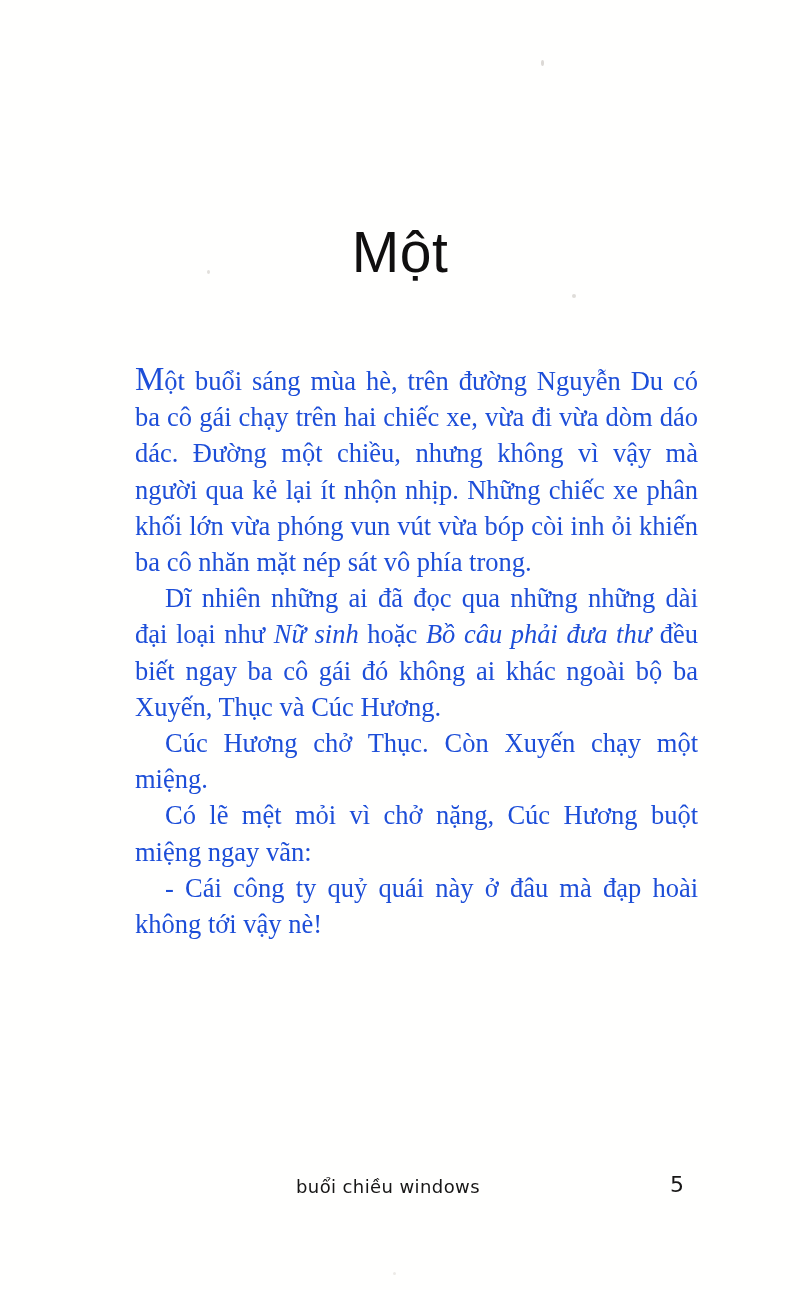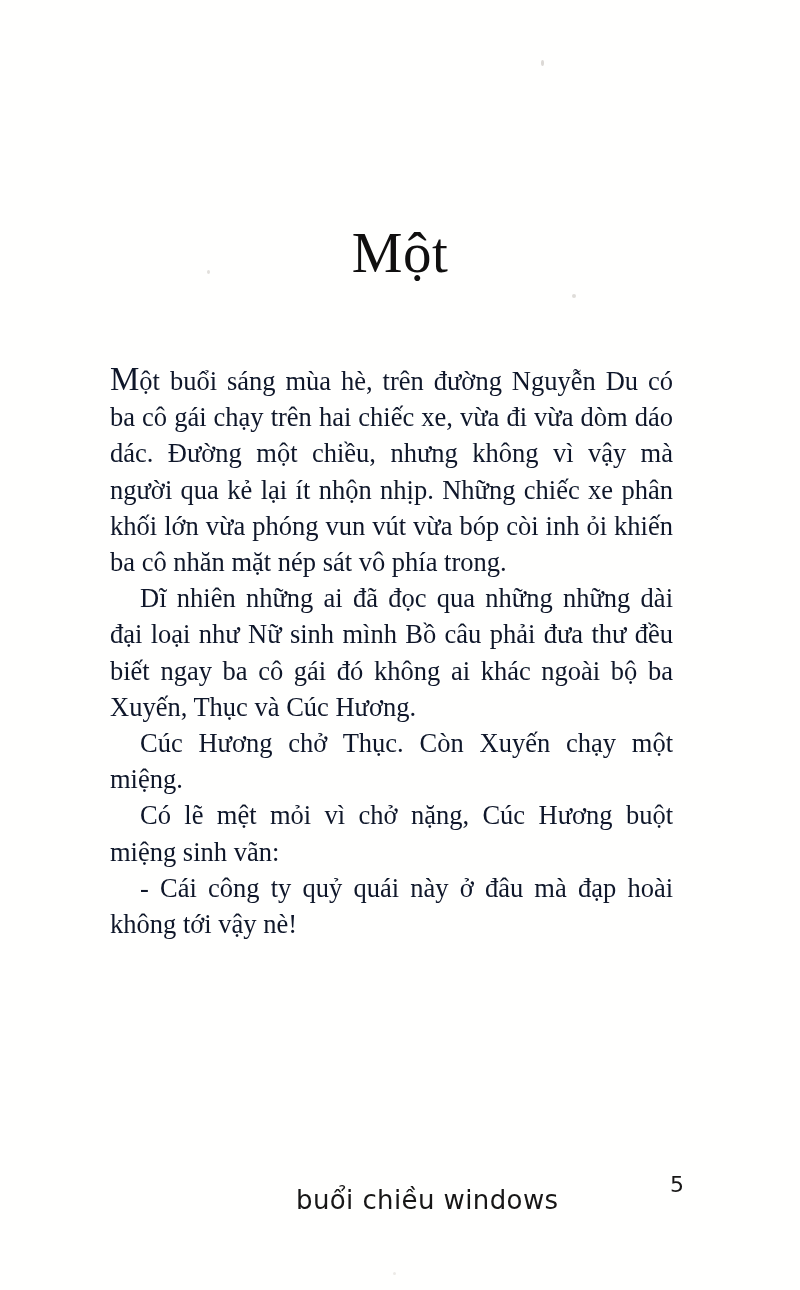--- a/index.html
+++ b/index.html
@@ -19,75 +19,76 @@
     -webkit-font-smoothing: antialiased;
   }
 
   
   .chapter-heading {
     position: absolute;
     left: 0;
     top: 186px;
     width: 800px;
     text-align: center;
-    font-family: Liberation Serif, serif;
+    font-family: Liberation Sans, sans-serif;
     font-size: 57px;
     font-weight: 400;
     line-height: 1;
     letter-spacing: 0.5px;
     color: #100f0f;
   }
 
   
   .text-block {
     position: absolute;
-    left: 110px;
+    left: 135px;
     top: 363px;
     width: 563px;
     font-size: 26.5px;
     line-height: 36.2px;
     text-align: justify;
     text-justify: inter-word;
-    color: #0f172a;
+    color: #1d4ed8;
   }
 
   .para {
     margin: 0;
     text-indent: 30px;
     text-align: justify;
   }
 
   .para.first {
     text-indent: 0;
   }
 
   .para.first .opening-cap {
     font-size: 33px;
     line-height: 0;
   }
 
   .para em,
   .para .title-italic {
+    font-style: italic;
   }
 
   
   .footer {
     position: absolute;
     left: 121px;
     top: 1172px;
     width: 563px;
     height: 32px;
   }
 
   .running-foot {
     position: absolute;
     left: 175px;
-    top: 13px;
+    top: 4px;
     font-family: "DejaVu Sans", "Liberation Sans", sans-serif;
-    font-size: 26px;
+    font-size: 18px;
     letter-spacing: 0.4px;
     color: #171616;
     white-space: nowrap;
   }
 
   .page-number {
     position: absolute;
     right: 0;
     top: 0;
     font-family: "DejaVu Sans", "Liberation Sans", sans-serif;
@@ -117,25 +118,25 @@
   <div class="speck s2"></div>
   <div class="speck s3"></div>
   <div class="speck s4"></div>
 
   <h1 class="chapter-heading">Một</h1>
 
   <div class="text-block">
 
     <p class="para first"><span class="opening-cap">M</span><span>ột buổi sáng mùa hè, trên đường Nguyễn Du có ba cô gái chạy trên hai chiếc xe, vừa đi vừa dòm dáo dác. Đường một chiều, nhưng không vì vậy mà người qua kẻ lại ít nhộn nhịp. Những chiếc xe phân khối lớn vừa phóng vun vút vừa bóp còi inh ỏi khiến ba cô nhăn mặt nép sát vô phía trong.</span></p>
 
-    <p class="para"><span>Dĩ nhiên những ai đã đọc qua những những dài đại loại như </span><span class="title-italic">Nữ sinh</span><span> mình </span><span class="title-italic">Bồ câu phải đưa thư</span><span> đều biết ngay ba cô gái đó không ai khác ngoài bộ ba Xuyến, Thục và Cúc Hương.</span></p>
+    <p class="para"><span>Dĩ nhiên những ai đã đọc qua những những dài đại loại như </span><span class="title-italic">Nữ sinh</span><span> hoặc </span><span class="title-italic">Bồ câu phải đưa thư</span><span> đều biết ngay ba cô gái đó không ai khác ngoài bộ ba Xuyến, Thục và Cúc Hương.</span></p>
 
     <p class="para">Cúc Hương chở Thục. Còn Xuyến chạy một miệng.</p>
 
-    <p class="para">Có lẽ mệt mỏi vì chở nặng, Cúc Hương buột miệng sinh vãn:</p>
+    <p class="para">Có lẽ mệt mỏi vì chở nặng, Cúc Hương buột miệng ngay vãn:</p>
 
     <p class="para">- Cái công ty quỷ quái này ở đâu mà đạp hoài không tới vậy nè!</p>
 
 
 
   </div>
 
   <div class="footer">
     <div class="running-foot">buổi chiều windows</div>
     <div class="page-number">5</div>

